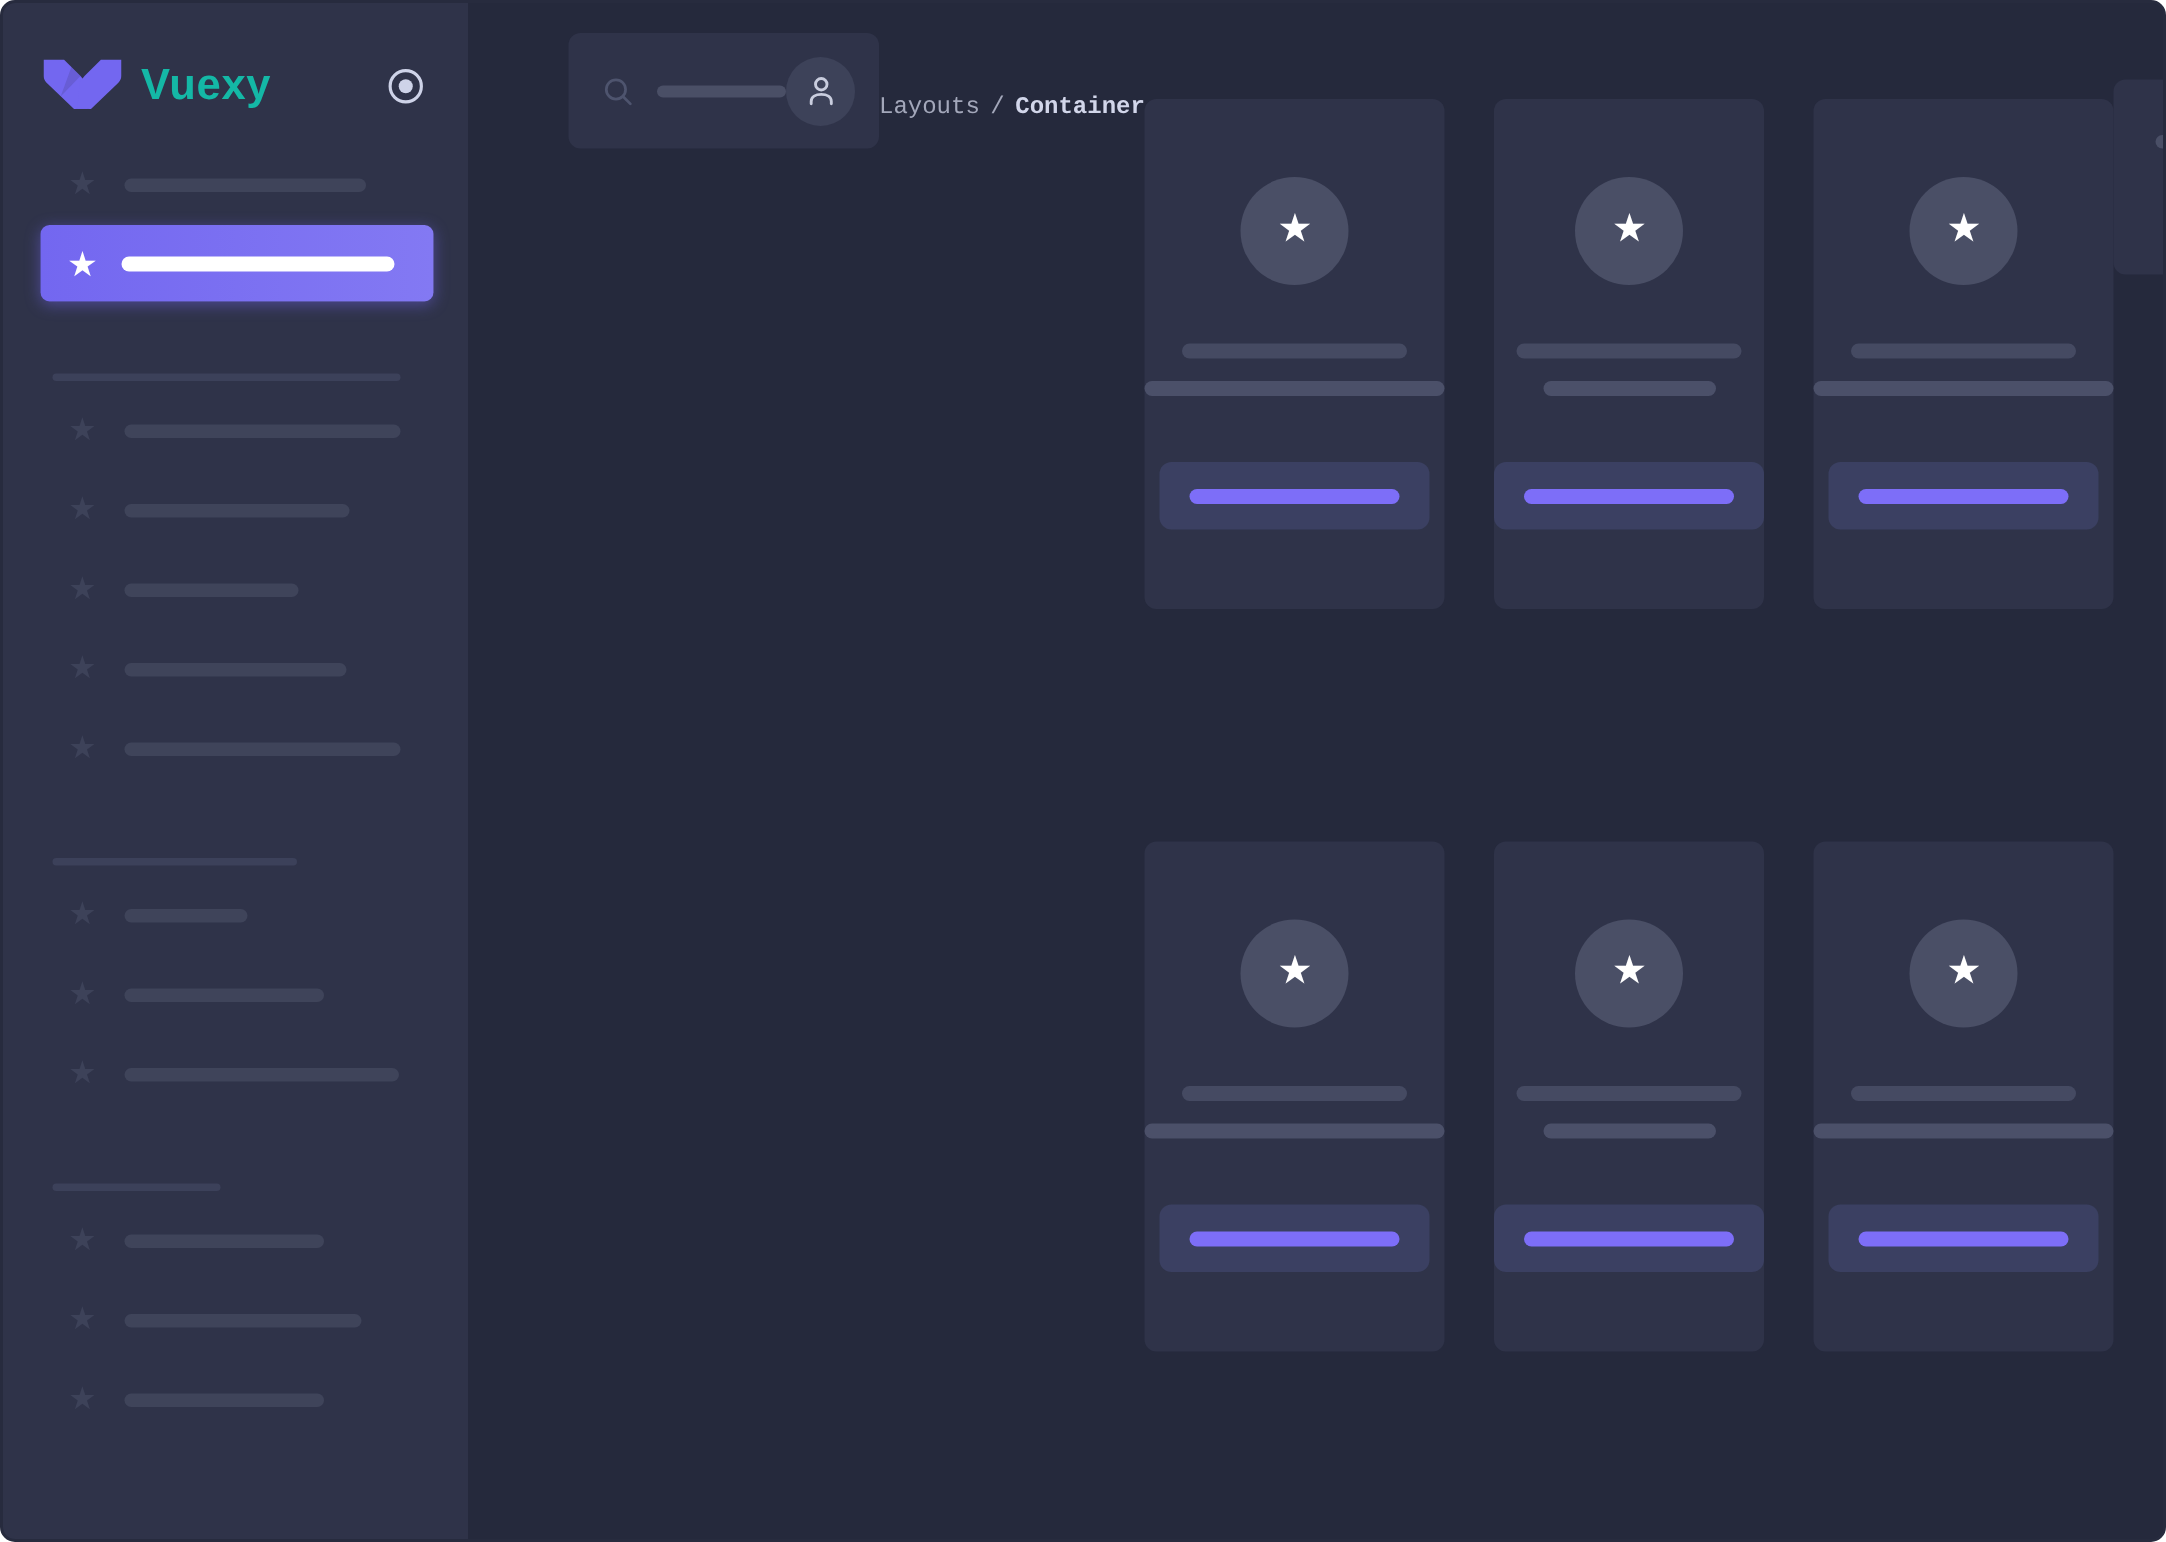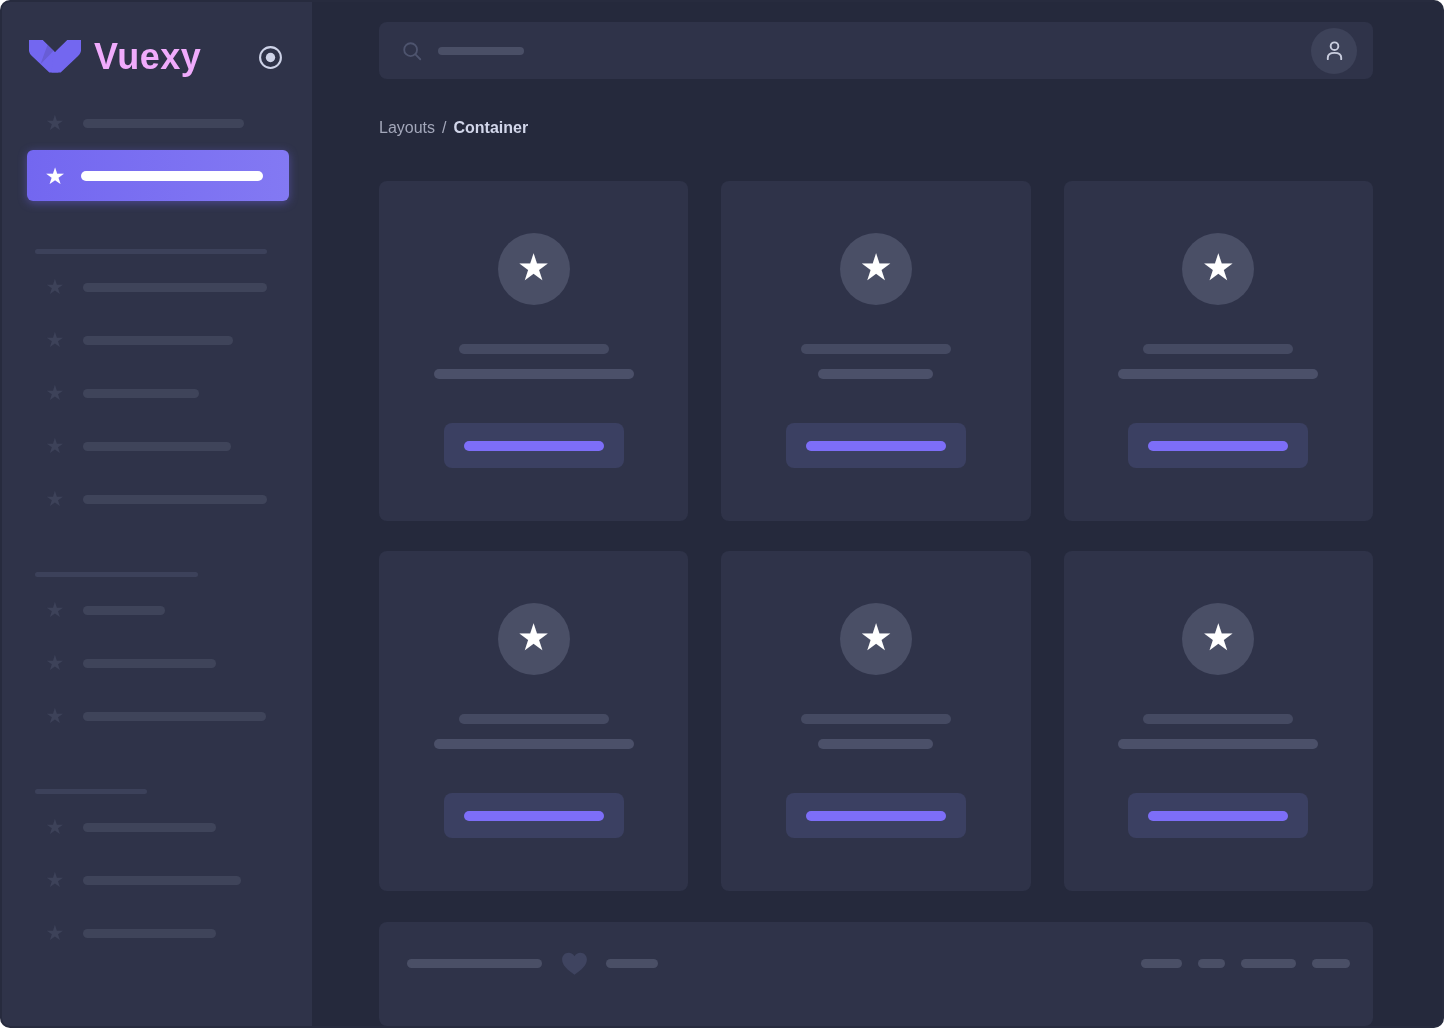--- a/index.html
+++ b/index.html
@@ -13,38 +13,38 @@
   body{background:#ffffff;font-family:"Liberation Sans",sans-serif;}
   .frame{
     width:1444px;height:1028px;
     border:2px solid #272b3e;border-radius:10px;
     overflow:hidden;display:flex;background:var(--bg);
   }
   
   .sidebar{width:310px;flex:0 0 310px;background:var(--surface);padding-top:34px;overflow:hidden;}
   .brand-row{display:flex;align-items:center;padding:0 29px 0 27px;height:42px;}
   .brand-logo{display:flex;align-items:center;}
-  .brand-name{font-size:36px;font-weight:bold;color:#f0abfc;letter-spacing:.5px;margin-left:13px;flex:1;}
+  .brand-name{font-size:29px;font-weight:bold;color:#14b8a6;letter-spacing:.5px;margin-left:13px;flex:1;}
   .nav-toggle{display:flex;align-items:center;justify-content:center;cursor:pointer;}
   .menu{margin-top:34px;display:flex;flex-direction:column;}
   .mi{display:flex;align-items:center;height:22px;padding-left:42px;margin-bottom:31px;cursor:pointer;}
   .mi-star{width:22px;font-size:21px;line-height:22px;color:#3d4259;text-align:center;}
   .mi-bar{height:9px;border-radius:4.5px;background:#3f445a;margin-left:17px;}
   .mb16{margin-bottom:16px}.mb62{margin-bottom:62px}.mb0{margin-bottom:0}
   .mi-active{
     height:51px;margin:0 23px 48px 25px;border-radius:6px;
     background:linear-gradient(90deg,var(--primary),#8379f3);
     box-shadow:0 2px 10px rgba(115,103,240,.45);
     display:flex;align-items:center;padding-left:17px;cursor:pointer;
   }
   .mi-active .mi-star{color:#ffffff;font-size:23px;}
   .mi-bar-active{height:10px;border-radius:5px;background:#ffffff;margin-left:15px;}
   .menu-divider{height:5px;border-radius:2.5px;background:#3c415a;margin-left:33px;margin-bottom:22px;}
   
-  .main{flex:1;min-width:0;padding:20px 69px 0 67px;display:flex;flex-direction:column;}
+  .main{flex:1;min-width:0;padding:20px 69px 0 67px;display:flex;flex-direction:row;font-family:Liberation Mono, monospace;}
   .appbar{
     height:77px;background:var(--surface);border-radius:8px;
     display:flex;align-items:center;padding:0 16px 0 22px;cursor:text;
   }
   .search-ph{width:86px;height:8px;border-radius:4px;background:#4a4f66;margin-left:15px;}
   .appbar-spacer{flex:1;}
   .avatar{width:46px;height:46px;border-radius:50%;background:#3d4259;display:flex;align-items:center;justify-content:center;cursor:pointer;}
   .breadcrumb{margin-top:40px;font-size:16px;color:var(--text-muted);display:flex;align-items:baseline;}
   .crumb-sep{margin:0 7px;}
   .crumb-current{color:var(--text-bright);font-weight:bold;}

